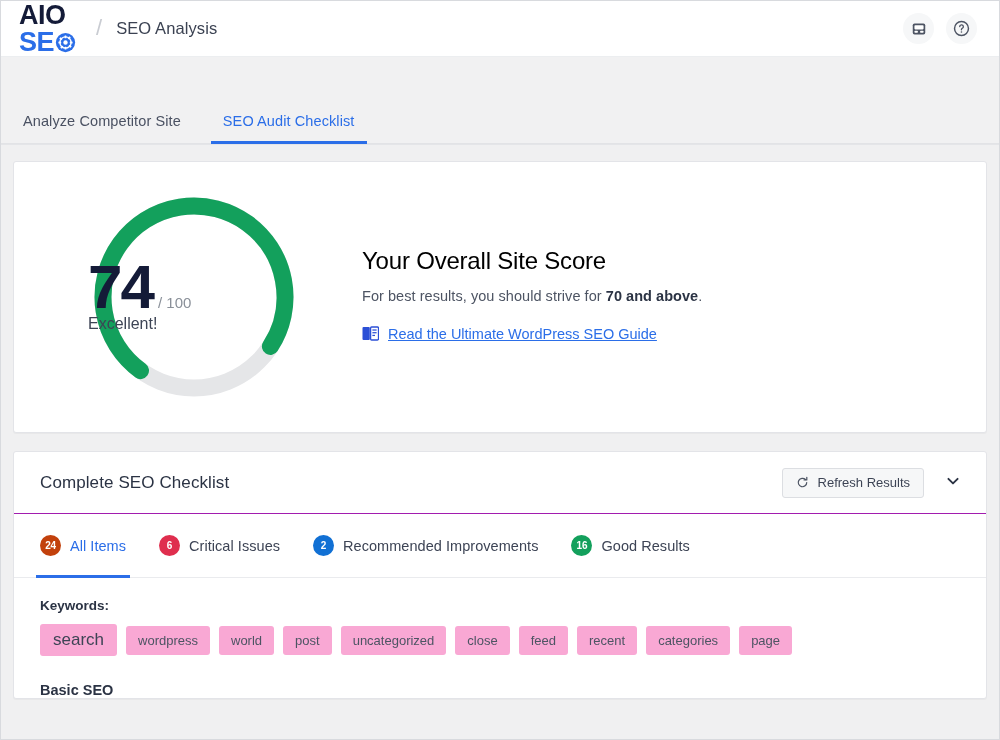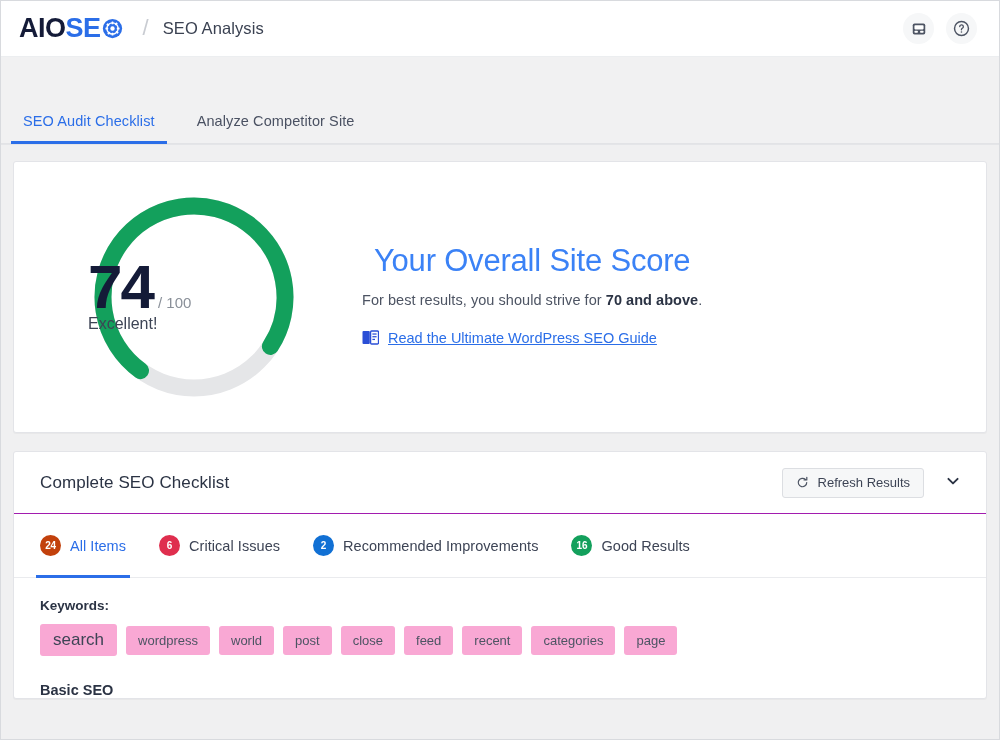--- a/index.html
+++ b/index.html
@@ -32,20 +32,21 @@
   }
 
   .logo {
     display: flex;
     align-items: baseline;
     font-size: 27px;
     font-weight: 700;
     letter-spacing: -0.5px;
     line-height: 1;
     user-select: none;
+    flex-direction: column;
   }
   .logo .aio { color: #141b38; }
   .logo .seo { color: #2b6ee8; display: inline-flex; align-items: baseline; }
   .gear-o {
     display: inline-block;
     width: 21px; height: 21px;
     position: relative;
     margin-left: 1px;
     transform: translateY(2px);
   }
@@ -167,26 +168,25 @@
     margin-bottom: 3px;
   }
   .score-label {
     margin-top: 2px;
     font-size: 16px;
     color: #3d4455;
   }
 
   .score-text { padding-left: 18px; padding-bottom: 6px; }
   .score-title {
-    font-size: 31px;
-    color: #3b82f6;
+    font-size: 24px;
+    color: #000000;
     font-weight: 400;
     letter-spacing: -0.2px;
     margin-bottom: 13px;
-    text-align: center;
   }
   .score-line {
     font-size: 14.5px;
     color: #4d5463;
     margin-bottom: 11px;
     letter-spacing: 0.05px;
   }
   .score-line b { color: #2b3344; font-weight: 700; }
 
   .guide-row {
@@ -373,25 +373,25 @@
         <svg width="17" height="17" viewBox="0 0 20 20">
           <circle cx="10" cy="10" r="8.2" fill="none" stroke="#4d5463" stroke-width="1.7"></circle>
           <path d="M7.9 7.8a2.15 2.15 0 1 1 2.9 2.05c-.55.22-.85.6-.85 1.15v.5" fill="none" stroke="#4d5463" stroke-width="1.55" stroke-linecap="round"></path>
           <circle cx="9.95" cy="14.1" r="0.95" fill="#4d5463"></circle>
         </svg>
       </span>
     </div>
   </div>
 
   <div class="tabbar">
+    <div class="tab">
+      <span>Analyze Competitor Site</span>
+    </div>
     <div class="tab active">
       <span>SEO Audit Checklist</span>
-    </div>
-    <div class="tab">
-      <span>Analyze Competitor Site</span>
     </div>
   </div>
 
   <div class="page">
 
     <div class="card score-card">
 
       <div class="gauge-wrap">
         <div class="gauge">
           <svg width="212" height="212" viewBox="0 0 212 212">
@@ -481,20 +481,21 @@
         </div>
       </div>
 
       <div class="kw-section">
         <div class="kw-heading">Keywords:</div>
         <div class="kw-row">
           <span class="kw-chip kw-lg">search</span>
           <span class="kw-chip">wordpress</span>
           <span class="kw-chip">world</span>
           <span class="kw-chip">post</span>
+          <span class="kw-chip">uncategorized</span>
           <span class="kw-chip">close</span>
           <span class="kw-chip">feed</span>
           <span class="kw-chip">recent</span>
           <span class="kw-chip">categories</span>
           <span class="kw-chip">page</span>
         </div>
       </div>
 
       <div class="basic-seo">Basic SEO</div>
     </div>

